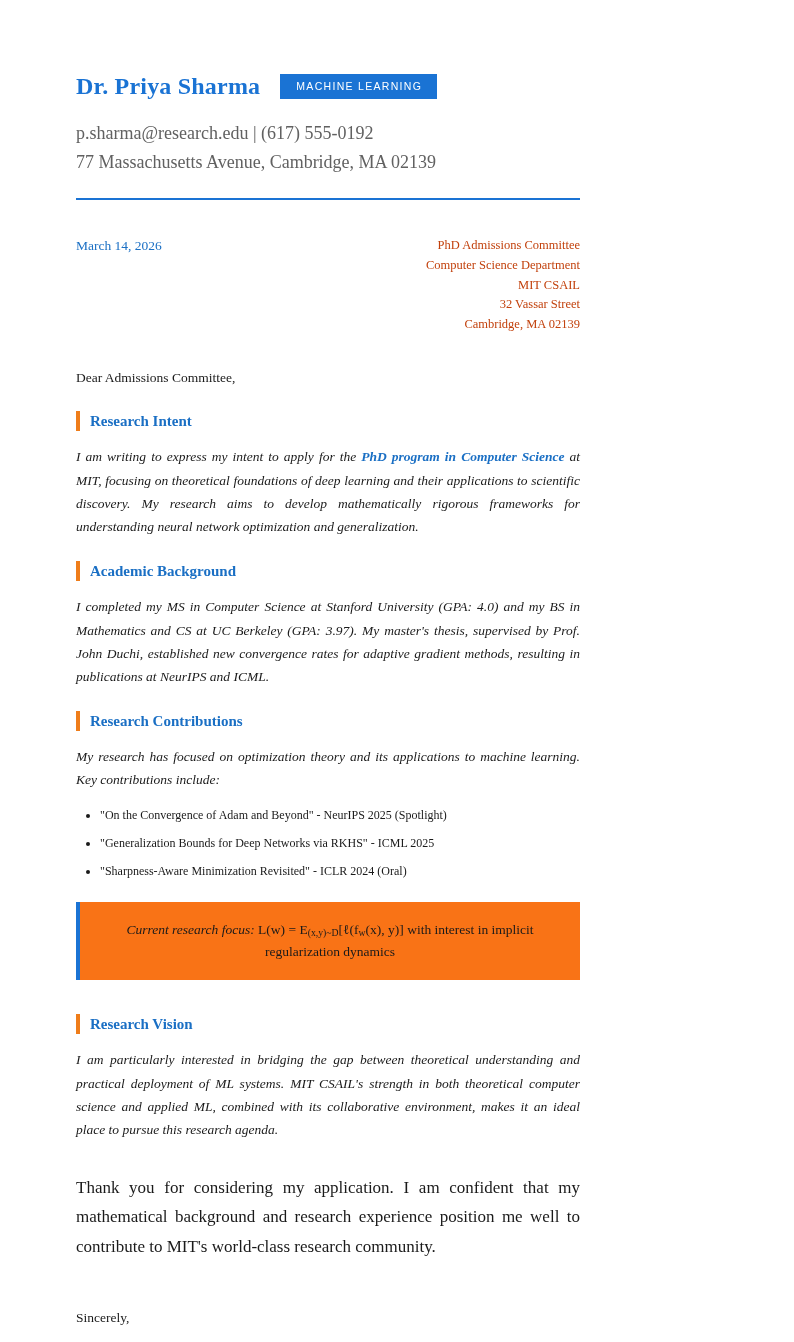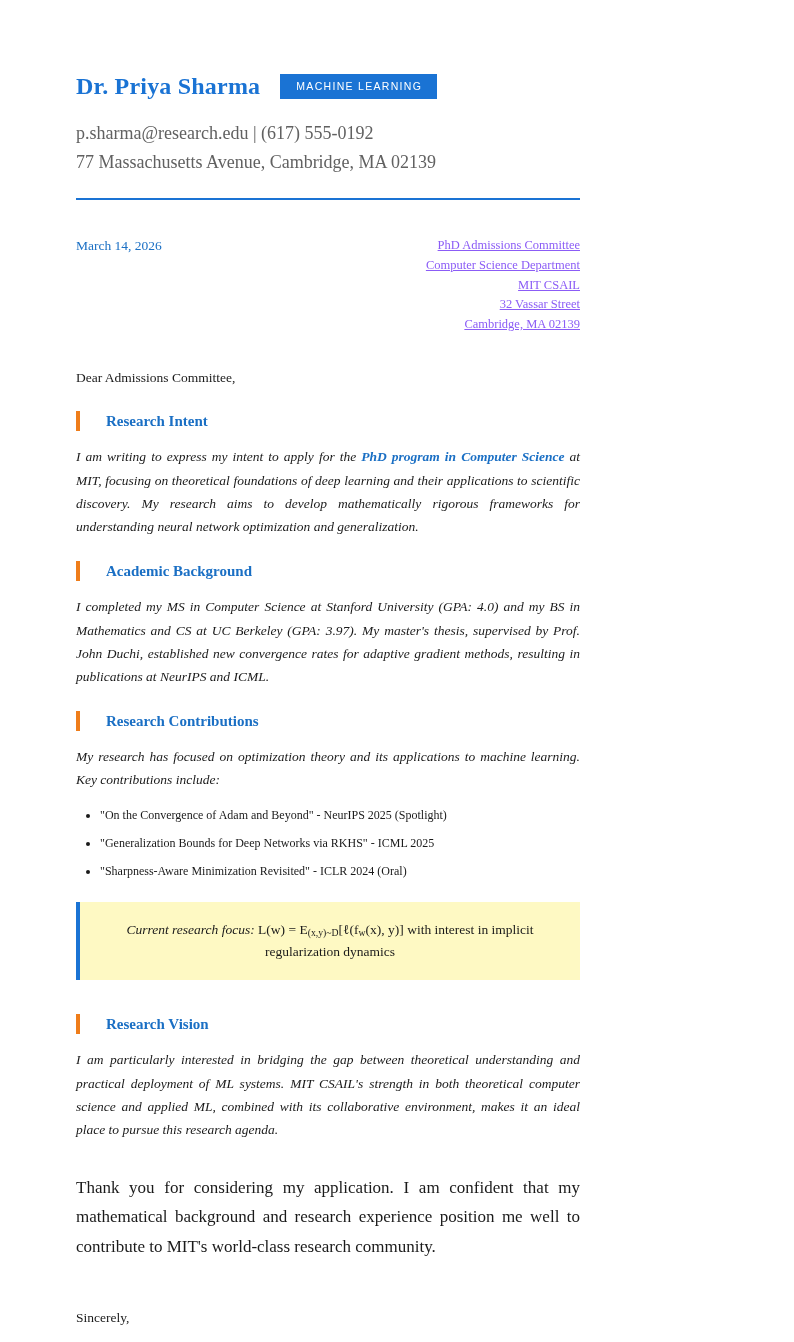--- a/index.html
+++ b/index.html
@@ -73,37 +73,36 @@
     align-items: flex-start;
     margin-top: 36px;
   }
   .letter-date {
     color: #1a6fc4;
     font-size: 13.5px;
     line-height: 1.5;
   }
   .recipient {
     text-align: right;
-    color: #8b5cf6;
+    color: #c2410c;
     font-size: 12.5px;
     line-height: 1.58;
-    text-decoration: underline;
   }
 
   
   .salutation {
     margin-top: 32px;
     font-size: 13.5px;
     line-height: 1.6;
   }
   .section { margin-top: 23px; }
   .section-heading {
     display: flex;
     align-items: center;
-    gap: 26px;
+    gap: 10px;
     margin: 0 0 14px 0;
   }
   .accent-bar {
     display: block;
     width: 4px;
     height: 20px;
     background: #ef7d1a;
     flex: 0 0 4px;
   }
   .section-title {
@@ -128,21 +127,21 @@
   .bullets li {
     font-size: 12px;
     line-height: 1.5;
     margin-bottom: 10px;
   }
   .bullets li:last-child { margin-bottom: 0; }
 
   
   .callout {
     margin-top: 22px;
-    background: #fef9c3;
+    background: #f97316;
     border-left: 4px solid #1a73d4;
     padding: 17px 26px 18px 26px;
     text-align: center;
     font-size: 13.5px;
     line-height: 1.62;
   }
   .callout em { font-style: italic; }
   .callout sub {
     font-size: 0.72em;
     vertical-align: -0.22em;

